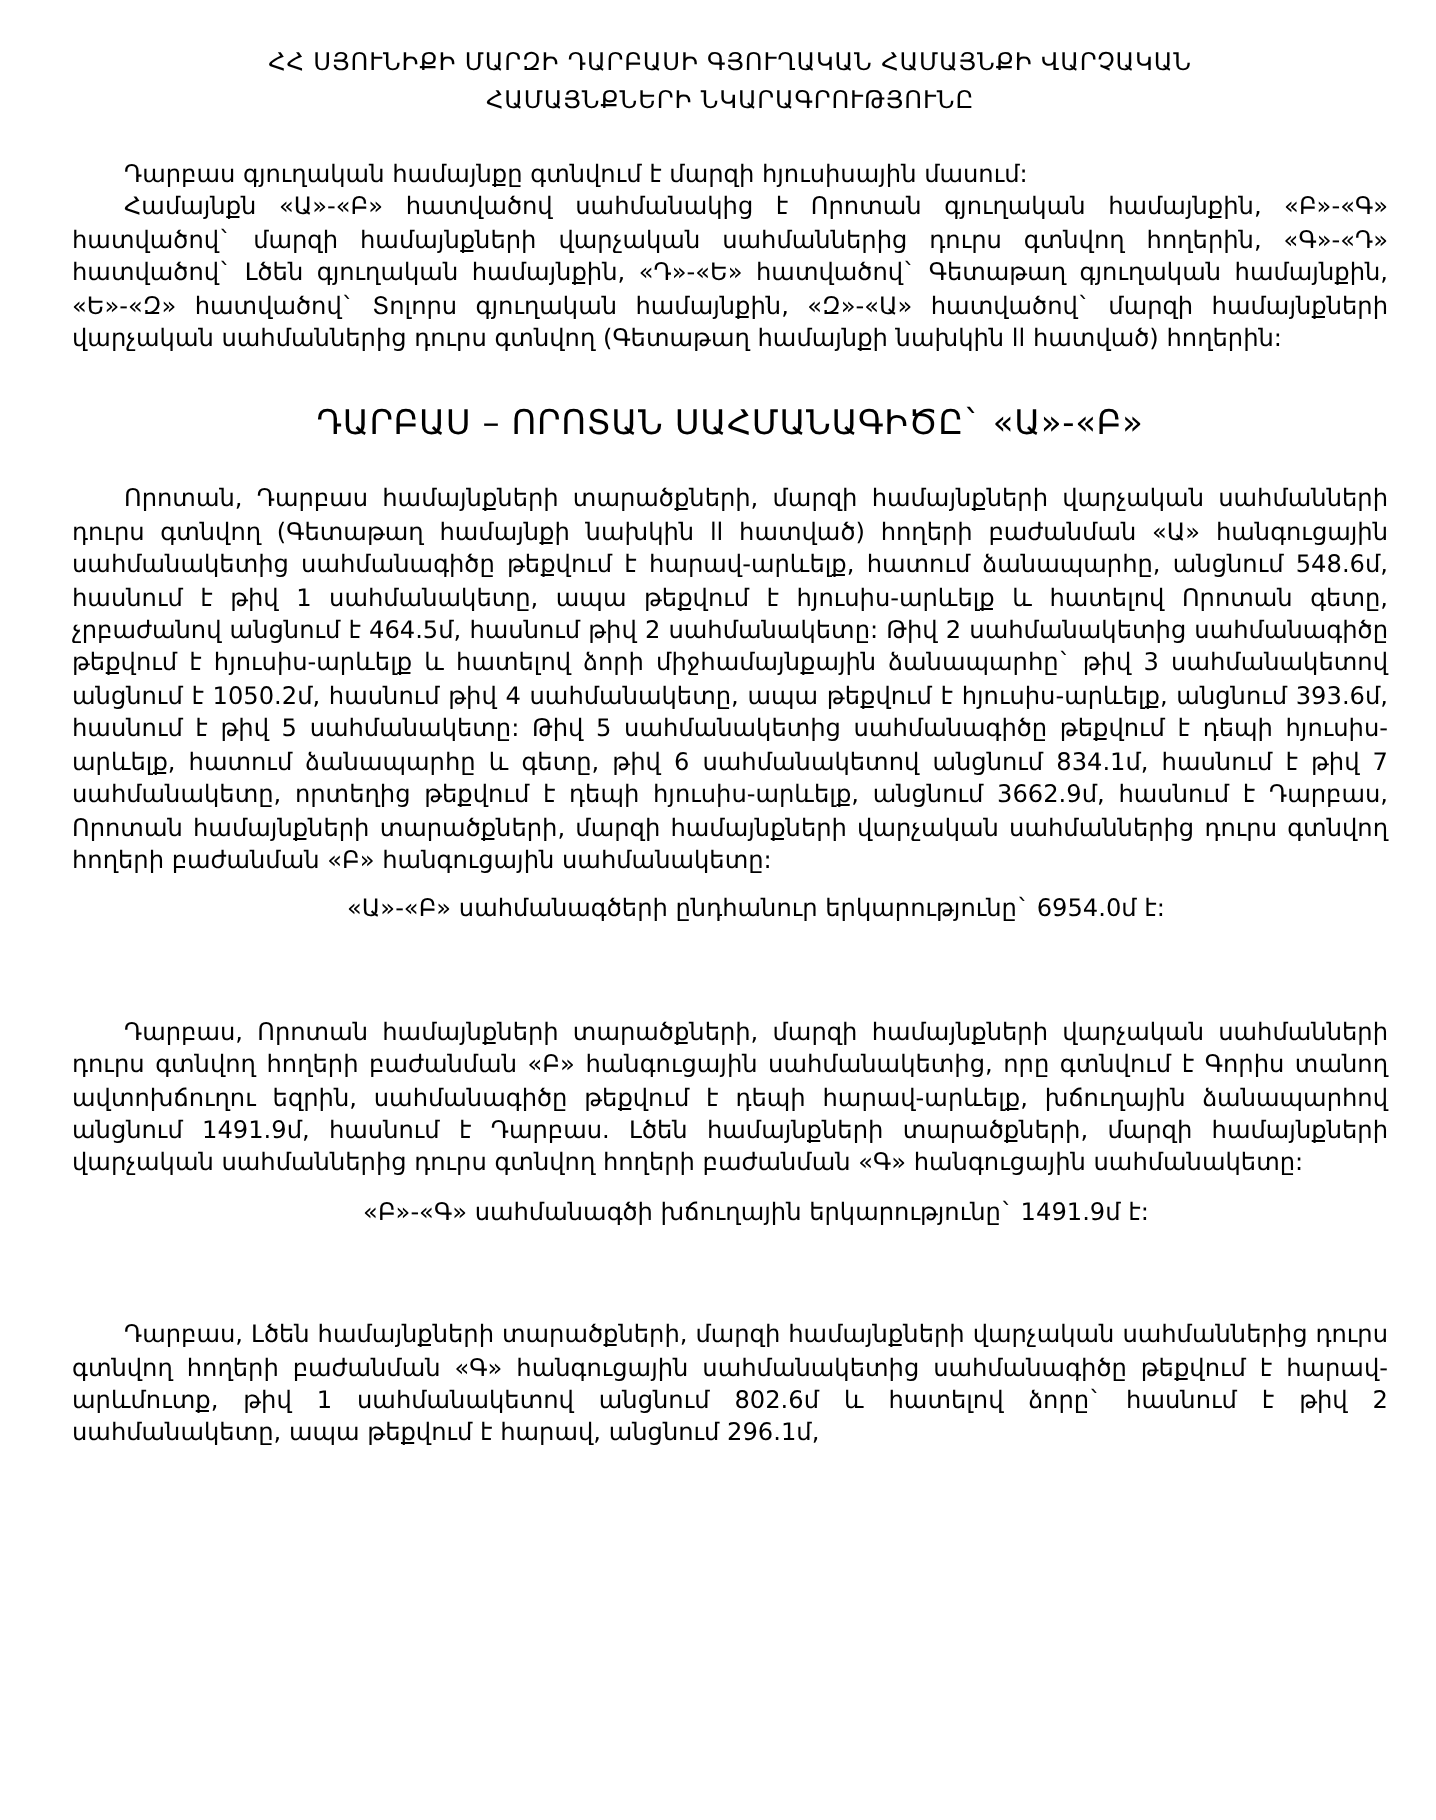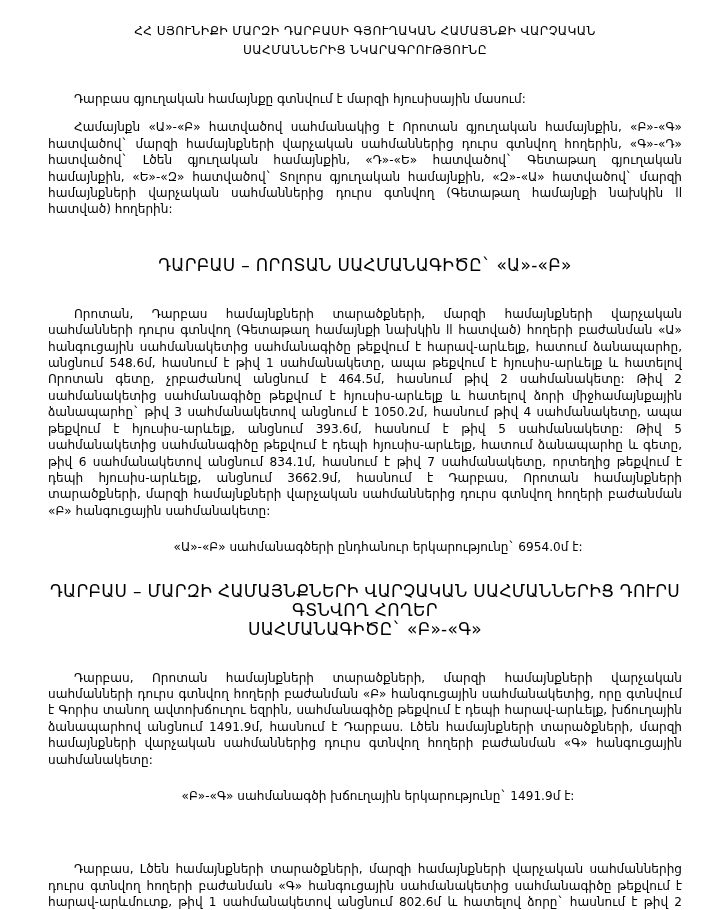--- a/index.html
+++ b/index.html
@@ -37,21 +37,21 @@
     display: block;
     white-space: nowrap;
   }
 
   
   .para {
     font-size: 12.1px;
     line-height: 16.4px;
     text-align: justify;
     text-justify: inter-word;
-    margin: 12px;
+    margin: 0;
   }
   .para.indent { text-indent: 26px; }
   .para.no-just { text-align: left; }
 
   .block-intro { margin-top: 17px; }
 
   
   .sec-head {
     text-align: center;
     font-size: 17px;
@@ -73,21 +73,21 @@
     margin: 0;
   }
 </style>
 </head>
 <body>
 
 <div class="page">
 
   <div class="doc-title">
     <span class="tline">ՀՀ ՍՅՈՒՆԻՔԻ ՄԱՐԶԻ ԴԱՐԲԱՍԻ ԳՅՈՒՂԱԿԱՆ ՀԱՄԱՅՆՔԻ ՎԱՐՉԱԿԱՆ</span>
-    <span class="tline">ՍԱՀՄԱՆՆԵՐԻՑ ՆԿԱՐԱԳՐՈՒԹՅՈՒՆԸ</span>
+    <span class="tline">ՀԱՄԱՅՆՔՆԵՐԻ ՆԿԱՐԱԳՐՈՒԹՅՈՒՆԸ</span>
   </div>
 
   <div class="gap-md"></div>
 
   <div class="block-intro" style="margin-top:0;">
     <p class="para no-just indent">Դարբաս գյուղական համայնքը գտնվում է մարզի հյուսիսային մասում:</p>
     <p class="para indent">Համայնքն «Ա»-«Բ» հատվածով սահմանակից է Որոտան գյուղական համայնքին, «Բ»-«Գ» հատվածով` մարզի համայնքների վարչական սահմաններից դուրս գտնվող հողերին, «Գ»-«Դ» հատվածով` Լծեն գյուղական համայնքին, «Դ»-«Ե» հատվածով` Գետաթաղ գյուղական համայնքին, «Ե»-«Զ» հատվածով` Տոլորս գյուղական համայնքին, «Զ»-«Ա» հատվածով` մարզի համայնքների վարչական սահմաններից դուրս գտնվող (Գետաթաղ համայնքի նախկին ll հատված) հողերին:</p>
   </div>
 
   <div class="gap-lg"></div>
@@ -99,24 +99,20 @@
   <div class="gap-md"></div>
 
   <p class="para indent">Որոտան, Դարբաս համայնքների տարածքների, մարզի համայնքների վարչական սահմանների դուրս գտնվող (Գետաթաղ համայնքի նախկին ll հատված) հողերի բաժանման «Ա» հանգուցային սահմանակետից  սահմանագիծը թեքվում է հարավ-արևելք, հատում ձանապարհը, անցնում 548.6մ,  հասնում է թիվ 1 սահմանակետը, ապա թեքվում է հյուսիս-արևելք և հատելով Որոտան գետը, չրբաժանով անցնում է 464.5մ,  հասնում  թիվ 2 սահմանակետը: Թիվ 2 սահմանակետից սահմանագիծը թեքվում է հյուսիս-արևելք և հատելով ձորի միջհամայնքային ձանապարհը` թիվ 3 սահմանակետով անցնում է 1050.2մ, հասնում թիվ 4 սահմանակետը, ապա թեքվում է հյուսիս-արևելք, անցնում 393.6մ, հասնում է թիվ 5 սահմանակետը: Թիվ 5 սահմանակետից սահմանագիծը թեքվում է դեպի հյուսիս-արևելք, հատում ձանապարհը և գետը, թիվ 6 սահմանակետով անցնում 834.1մ, հասնում է թիվ 7 սահմանակետը, որտեղից թեքվում է  դեպի հյուսիս-արևելք, անցնում  3662.9մ, հասնում է Դարբաս, Որոտան համայնքների տարածքների, մարզի համայնքների վարչական սահմաններից դուրս գտնվող հողերի բաժանման «Բ» հանգուցային սահմանակետը:</p>
 
   <div class="gap-xs"></div>
 
   <p class="sum-line">«Ա»-«Բ» սահմանագծերի  ընդհանուր երկարությունը`  6954.0մ է:</p>
 
   <div class="gap-lg"></div>
 
-  <div class="sec-head">
-    <span class="hline">ԴԱՐԲԱՍ – ՄԱՐԶԻ ՀԱՄԱՅՆՔՆԵՐԻ ՎԱՐՉԱԿԱՆ ՍԱՀՄԱՆՆԵՐԻՑ ԴՈՒՐՍ ԳՏՆՎՈՂ ՀՈՂԵՐ</span>
-    <span class="hline">ՍԱՀՄԱՆԱԳԻԾԸ` «Բ»-«Գ»</span>
-  </div>
 
   <div class="gap-md"></div>
 
   <p class="para indent">Դարբաս, Որոտան համայնքների տարածքների, մարզի համայնքների վարչական սահմանների դուրս գտնվող հողերի բաժանման «Բ» հանգուցային սահմանակետից, որը գտնվում է Գորիս տանող ավտոխճուղու եզրին, սահմանագիծը թեքվում է դեպի հարավ-արևելք,   խճուղային ձանապարհով անցնում 1491.9մ, հասնում է Դարբաս. Լծեն համայնքների տարածքների,   մարզի համայնքների վարչական սահմաններից դուրս գտնվող հողերի բաժանման «Գ» հանգուցային սահմանակետը:</p>
 
   <div class="gap-xs"></div>
 
   <p class="sum-line">«Բ»-«Գ» սահմանագծի խճուղային երկարությունը`  1491.9մ է:</p>
 
   <div class="gap-lg"></div>

